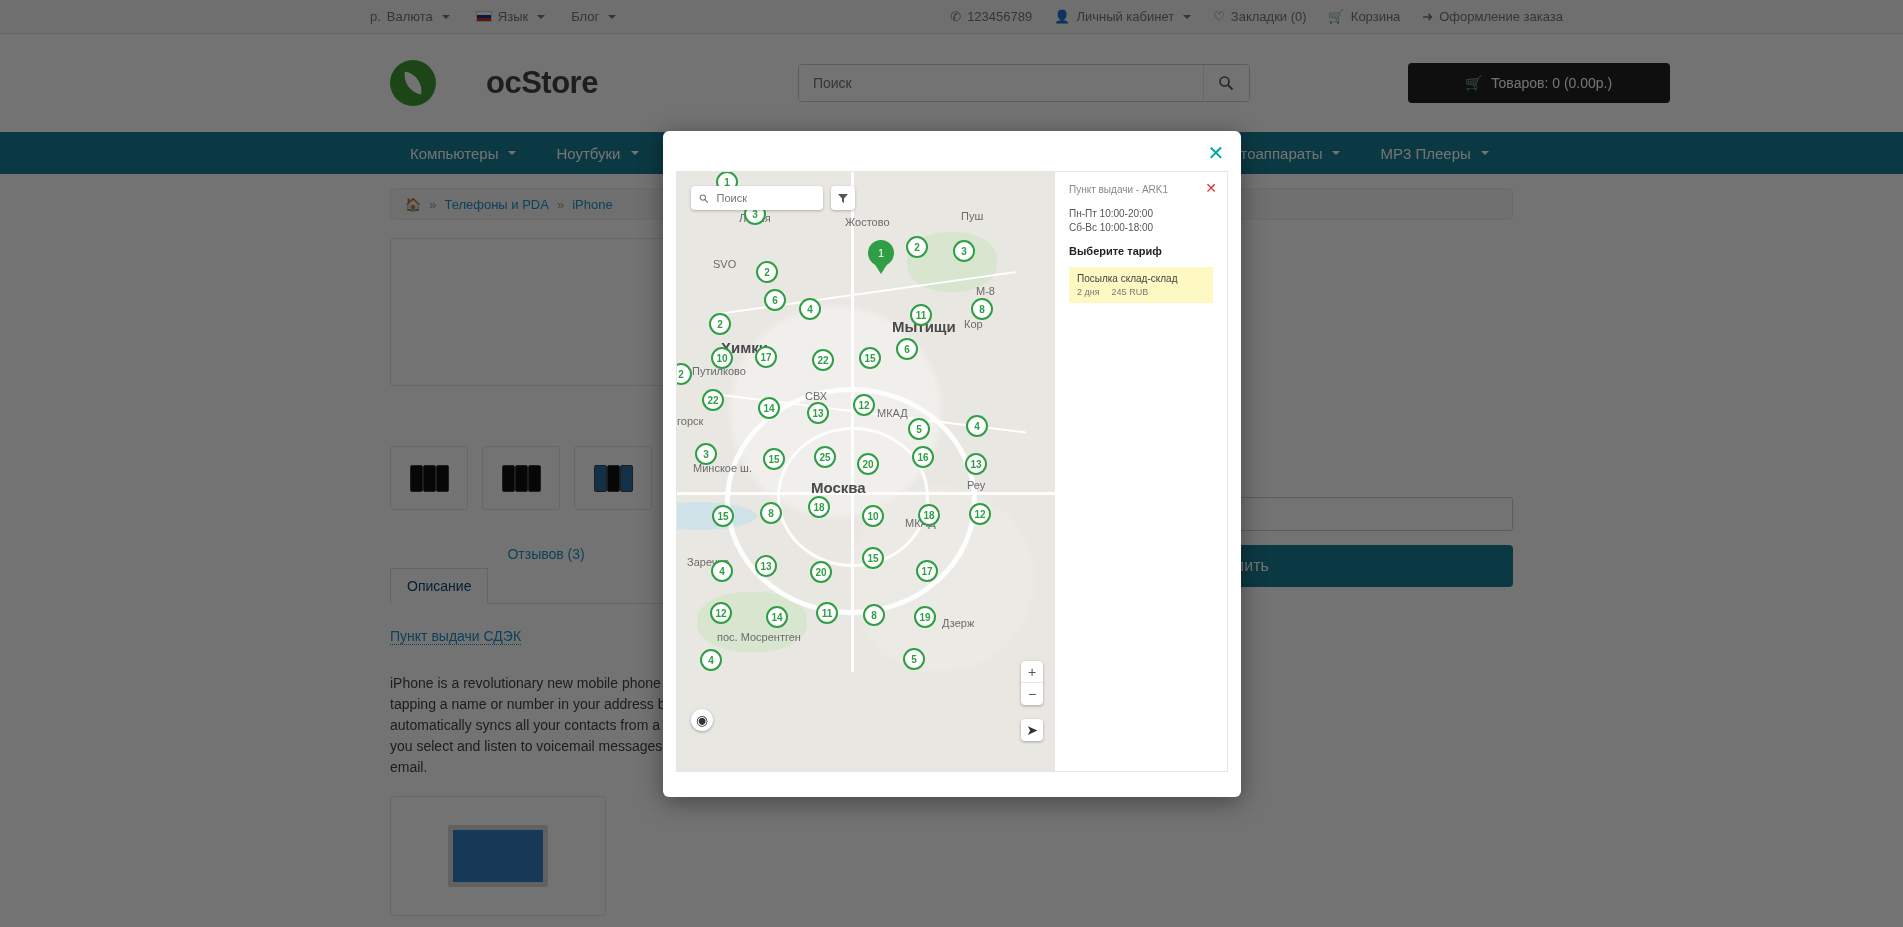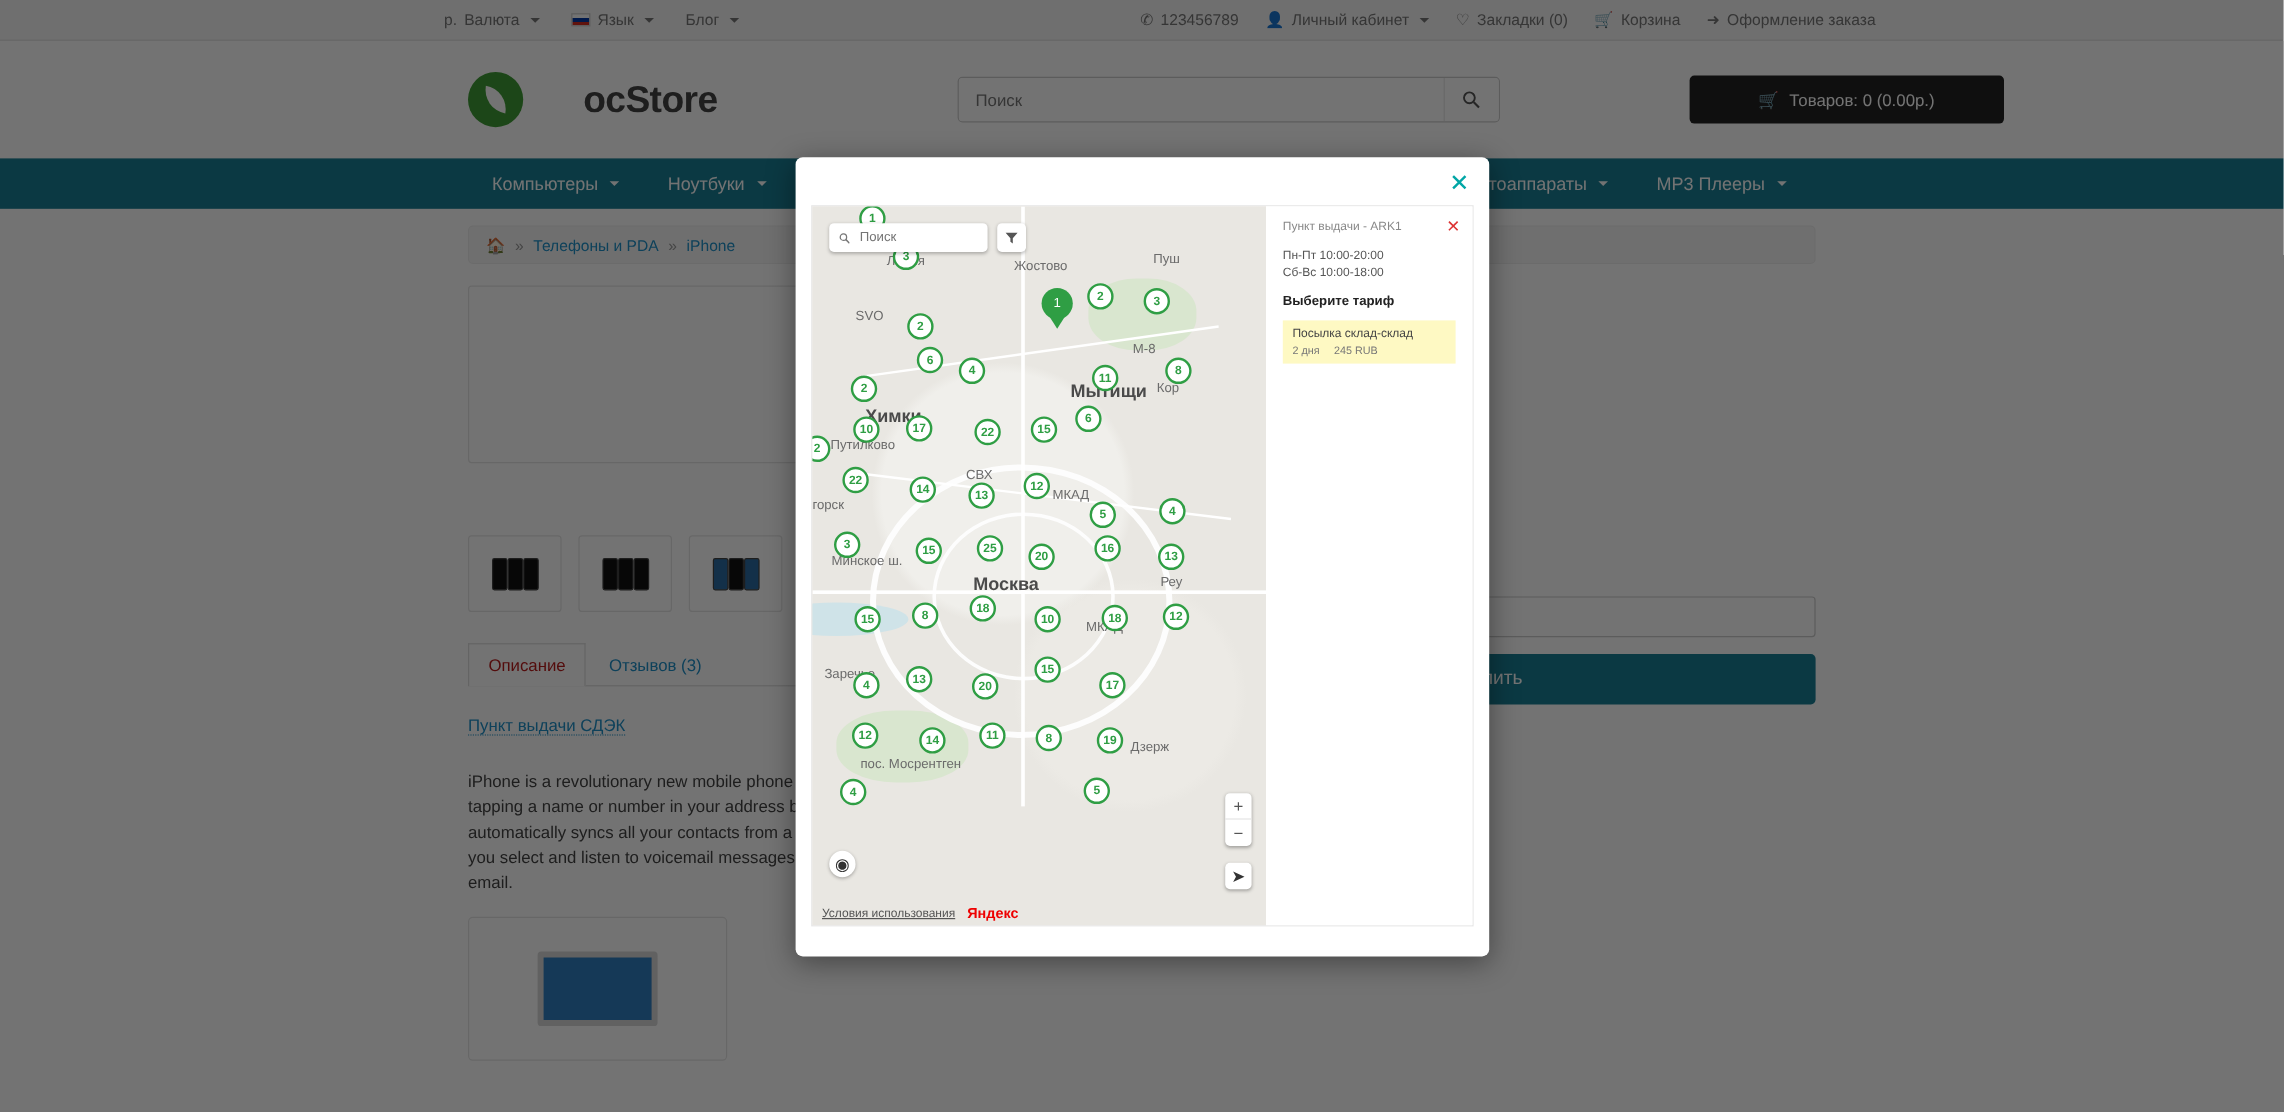--- a/index.html
+++ b/index.html
@@ -86,21 +86,21 @@
   .gallery { width: 560px; }
   .main-img {
     height: 148px; border:1px solid #e5e5e5; border-radius:3px; background:#fff;
   }
   .thumbs { display:flex; gap:14px; margin-top:60px;}
   .thumb { width:78px;height:64px;border:1px solid #e5e5e5;border-radius:3px;display:flex;align-items:center;justify-content:center; background:#fff;}
   .phone { width:13px;height:27px;background:#111;border-radius:2px;border:1px solid #444;}
   .phone.blue { background:#2b6ca3; }
   .tabs { display:flex; gap:2px; margin-top: 26px; border-bottom:1px solid #ddd;}
   .tab { padding:9px 16px; font-size:14px; border:1px solid transparent; border-bottom:none; color:#1f90c8; cursor:pointer;}
-  .tab.active { background:#fff; border-color:#ddd; color:#b91c1c; border-bottom:1px solid #fff; margin-bottom:-1px;}
+  .tab.active { background:#fff; border-color:#ddd; color:#0c4a6e; border-bottom:1px solid #fff; margin-bottom:-1px;margin-top:32px;}
   .sdek-link { margin-top:24px; color:#1f90c8; border-bottom:1px dotted #1f90c8; display:inline-block; cursor:pointer;}
   .desc { margin-top:28px; font-size:14px; line-height:21px; color:#444; width: 530px;}
   .recommend-title { margin: 42px 0 0 0; font-size:22px; color:#333;}
   .rec-card { margin-top:18px; width:216px; height: 120px; border:1px solid #e5e5e5; border-radius:4px; display:flex;align-items:center;justify-content:center; background:#fff;}
   .laptop { width:100px;height:62px;background:#2f7fc1;border:5px solid #d8d8d8;border-radius:3px;}
 
   .info { flex:1; padding-top:60px; }
   .prod-title { font-size:30px; color:#333; margin:0 0 16px 0;}
   .meta { font-size:14px; color:#555; line-height:20px;}
   .price { font-size:30px; color:#333; margin:16px 0 4px 0; font-weight:bold;}
@@ -393,21 +393,21 @@
           <div class="map-label" style="left: 287px; top: 146px;">Кор</div>
           <div class="map-label" style="left: 0px; top: 243px;">горск</div>
           <div class="map-label big" style="left: 134px; top: 307px;">Москва</div>
           <div class="map-label" style="left: 290px; top: 307px;">Реу</div>
           <div class="map-label" style="left: 10px; top: 384px;">Заречье</div>
           <div class="map-label" style="left: 40px; top: 459px; text-align: center;">пос. Мосрентген</div>
           <div class="map-label" style="left: 265px; top: 445px;">Дзерж</div>
           <div class="map-label" style="left: 128px; top: 218px;">СВХ</div>
           <div class="map-label" style="left: 200px; top: 235px;">МКАД</div>
           <div class="map-label" style="left: 228px; top: 345px;">МКАД</div>
-          <div class="map-label" style="left: 267px; top: 113px;">М-8</div>
+          <div class="map-label" style="left: 299px; top: 113px;">М-8</div>
           <div class="map-label" style="left: 16px; top: 290px;">Минское ш.</div>
         </div>
       <div id="map-clusters">
           <div class="cluster" style="left: 50px; top: 10px;">1</div>
           <div class="cluster" style="left: 78px; top: 42px;">3</div>
           <div class="cluster" style="left: 90px; top: 100px;">2</div>
           <div class="cluster" style="left: 240px; top: 75px;">2</div>
           <div class="cluster" style="left: 287px; top: 79px;">3</div>
           <div class="cluster" style="left: 98px; top: 128px;">6</div>
           <div class="cluster" style="left: 133px; top: 137px;">4</div>
@@ -470,24 +470,20 @@
           </svg>
       </div>
 
       <div class="zoom-ctrl">
         <div>+</div>
         <div>−</div>
       </div>
       <div class="geo-btn">➤</div>
       <div class="compass-btn">◉</div>
 
-      <div class="map-footer">
-        <span style="text-decoration:underline;">Условия использования</span>
-        <span class="ya-logo">Яндекс</span>
-      </div>
     </div>
 
     <div class="info-pane">
       <div class="pane-close">✕</div>
       <div class="pane-sub">Пункт выдачи - ARK1</div>
       <div class="pane-hours">
         <div>Пн-Пт 10:00-20:00</div>
         <div>Сб-Вс 10:00-18:00</div>
       </div>
       <div class="pane-tariff-h">Выберите тариф</div>

